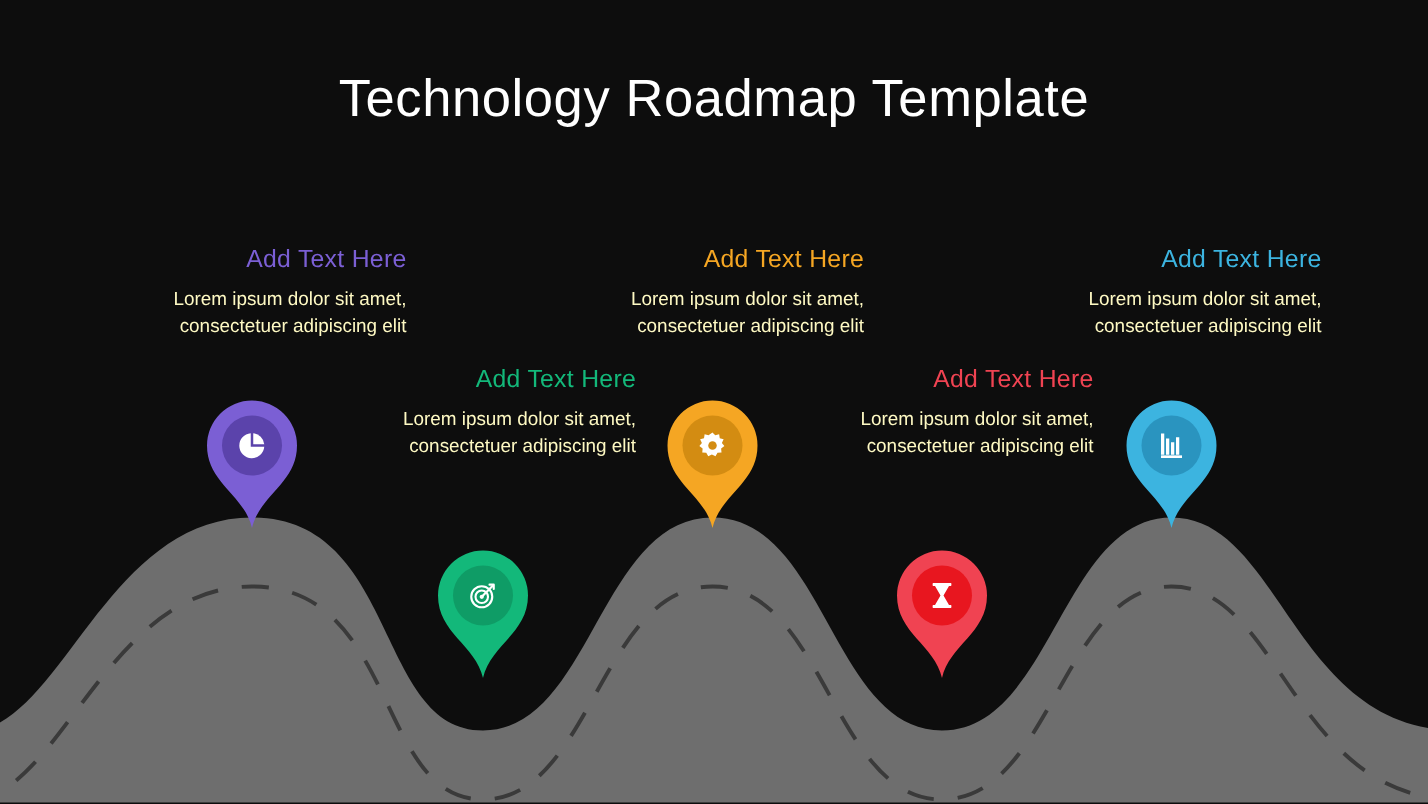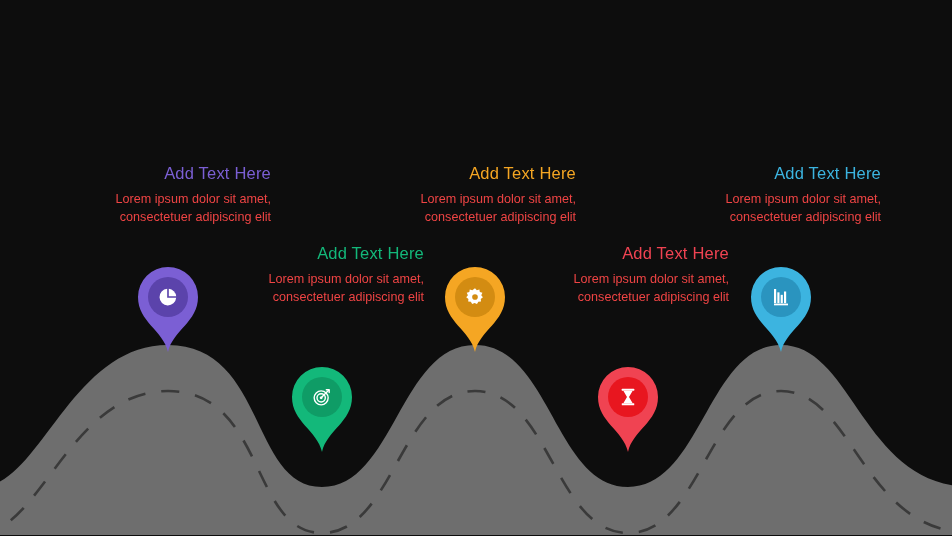--- a/index.html
+++ b/index.html
@@ -46,21 +46,21 @@
     font-weight: 400;
     line-height: 22px;
     margin: 0 0 7px 0;
     letter-spacing: 0.2px;
     white-space: nowrap;
   }
   .tb-body {
     font-size: 12.6px;
     font-weight: 400;
     line-height: 17.5px;
-    color: #ef4444;
+    color: #fef9c3;
     margin: 0;
   }
   .pin {
     position: absolute;
     width: 66px;
     height: 88px;
   }
   .pin svg { display: block; }
   .pin .glyph {
     position: absolute;
@@ -72,20 +72,21 @@
     align-items: center;
     justify-content: center;
   }
   .pin .glyph svg { width: 20px; height: 20px; }
 </style>
 </head>
 <body>
 
 <div id="slide">
 
+  <div id="title">Technology Roadmap Template</div>
 
   <svg id="road-layer" viewBox="0 0 952 536" width="952" height="536">
 
     <path d="M -20 487
              C 40 487, 70 345, 168 345
              S 250 487, 322 487
              S 400 345, 475 345
              S 555 487, 628 487
              S 708 345, 781 345
              S 862 487, 972 487

